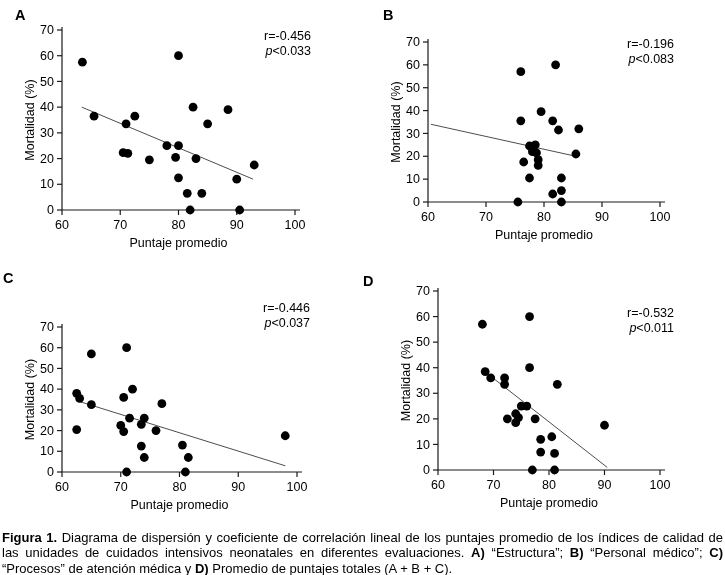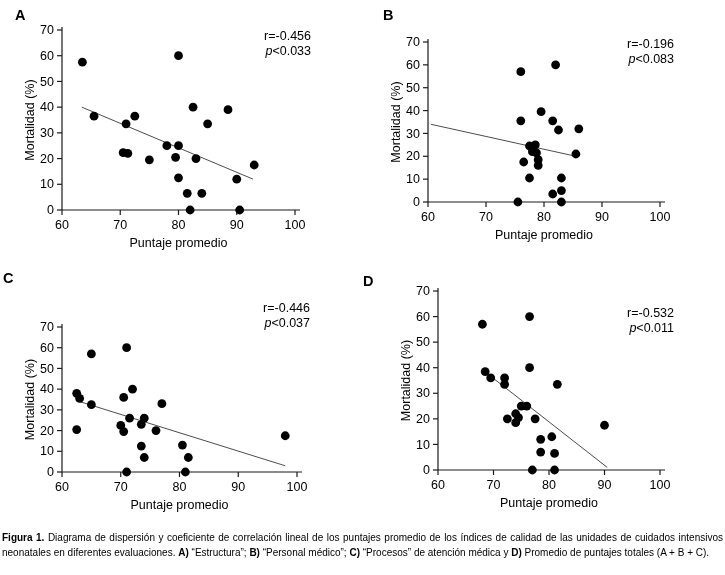--- a/index.html
+++ b/index.html
@@ -2,21 +2,21 @@
 <html><head>
 <meta charset="utf-8">
 <title>Figura 1</title>
 <style>
   html,body{margin:0;padding:0;background:#ffffff;}
   .fig{position:relative;width:725px;height:575px;background:#ffffff;
        font-family:"Liberation Sans",sans-serif;overflow:hidden;}
   svg.panel{position:absolute;overflow:visible;}
   svg.panel text{font-family:"Liberation Sans",sans-serif;fill:#000000;}
   .caption{position:absolute;left:2px;top:530px;width:721px;
-           font-size:10px;line-height:15.3px;color:#000000;text-align:justify;}
+           font-size:13px;line-height:15.3px;color:#000000;text-align:justify;}
   .caption b{font-weight:bold;}
 </style>
 </head>
 <body>
 
 <div class="fig">
   <svg class="panel" style="left:0px;top:0px;" width="362" height="263" viewBox="0 0 362 263">
       <text x="15" y="20" font-size="14.5" font-weight="bold">A</text>
       <line x1="62" y1="27" x2="62" y2="210" stroke="#1a1a1a" stroke-width="1.2"></line>
       <line x1="62" y1="210" x2="300" y2="210" stroke="#1a1a1a" stroke-width="1.2"></line>

